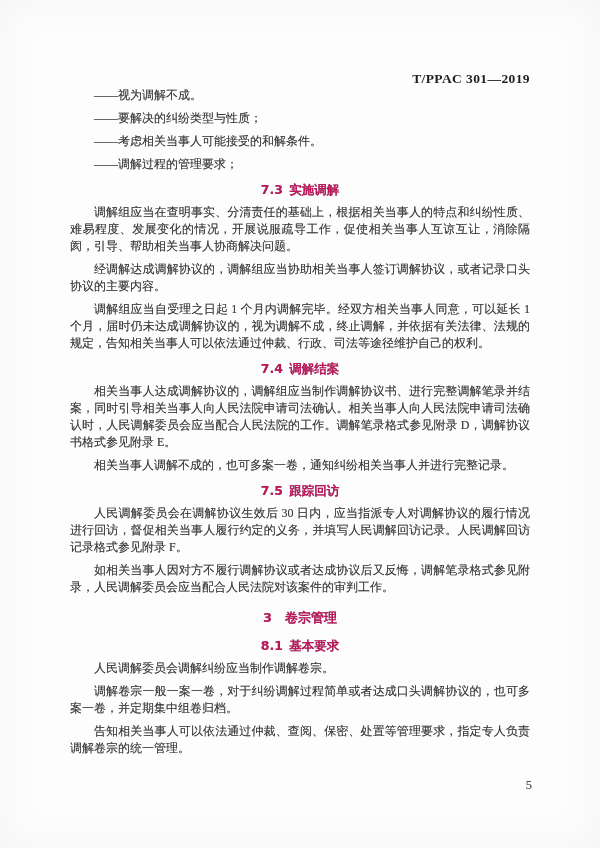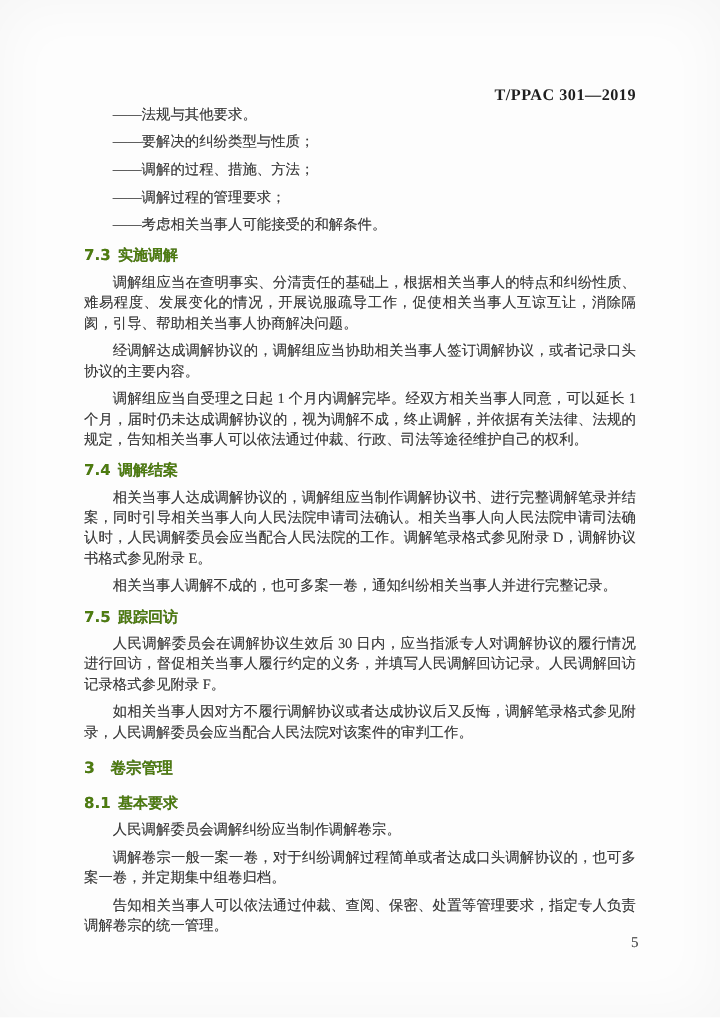--- a/index.html
+++ b/index.html
@@ -43,23 +43,23 @@
     text-align: justify;
     text-shadow: 0 0 0.5px rgba(60,60,60,0.55);
   }
   .para, .list {
     text-indent: 24px;
     margin: 0 0 6px 0;
   }
   .h1, .h2 {
     font-family: "DejaVu Sans", "Liberation Sans", sans-serif;
     font-weight: bold;
-    color: #4d7c0f;
+    color: #be185d;
     text-indent: 0;
-    text-align: left;
+    text-align: center;
   }
   .h2 {
     font-size: 12.5px;
     margin: 8px 0 6px 0;
   }
   .h1 {
     font-size: 13px;
     margin: 13px 0 11px 0;
   }
   .footer {
@@ -72,25 +72,24 @@
     text-shadow: 0 0 0.5px rgba(70,70,70,0.5);
   }
 </style>
 </head>
 <body>
 
 <div class="page">
   <div class="header">T/PPAC 301—2019</div>
 
   <div class="content">
-      <div class="blk list">——法规与其他要求。</div>
+      <div class="blk list">——视为调解不成。</div>
       <div class="blk list">——要解决的纠纷类型与性质；</div>
-      <div class="blk list">——调解的过程、措施、方法；</div>
+      <div class="blk list">——考虑相关当事人可能接受的和解条件。</div>
       <div class="blk list">——调解过程的管理要求；</div>
-      <div class="blk list">——考虑相关当事人可能接受的和解条件。</div>
       <div class="blk h2">7.3 实施调解</div>
       <div class="blk para">调解组应当在查明事实、分清责任的基础上，根据相关当事人的特点和纠纷性质、难易程度、发展变化的情况，开展说服疏导工作，促使相关当事人互谅互让，消除隔阂，引导、帮助相关当事人协商解决问题。</div>
       <div class="blk para">经调解达成调解协议的，调解组应当协助相关当事人签订调解协议，或者记录口头协议的主要内容。</div>
       <div class="blk para">调解组应当自受理之日起 1 个月内调解完毕。经双方相关当事人同意，可以延长 1 个月，届时仍未达成调解协议的，视为调解不成，终止调解，并依据有关法律、法规的规定，告知相关当事人可以依法通过仲裁、行政、司法等途径维护自己的权利。</div>
       <div class="blk h2">7.4 调解结案</div>
       <div class="blk para">相关当事人达成调解协议的，调解组应当制作调解协议书、进行完整调解笔录并结案，同时引导相关当事人向人民法院申请司法确认。相关当事人向人民法院申请司法确认时，人民调解委员会应当配合人民法院的工作。调解笔录格式参见附录 D，调解协议书格式参见附录 E。</div>
       <div class="blk para">相关当事人调解不成的，也可多案一卷，通知纠纷相关当事人并进行完整记录。</div>
       <div class="blk h2">7.5 跟踪回访</div>
       <div class="blk para">人民调解委员会在调解协议生效后 30 日内，应当指派专人对调解协议的履行情况进行回访，督促相关当事人履行约定的义务，并填写人民调解回访记录。人民调解回访记录格式参见附录 F。</div>
       <div class="blk para">如相关当事人因对方不履行调解协议或者达成协议后又反悔，调解笔录格式参见附录，人民调解委员会应当配合人民法院对该案件的审判工作。</div>

